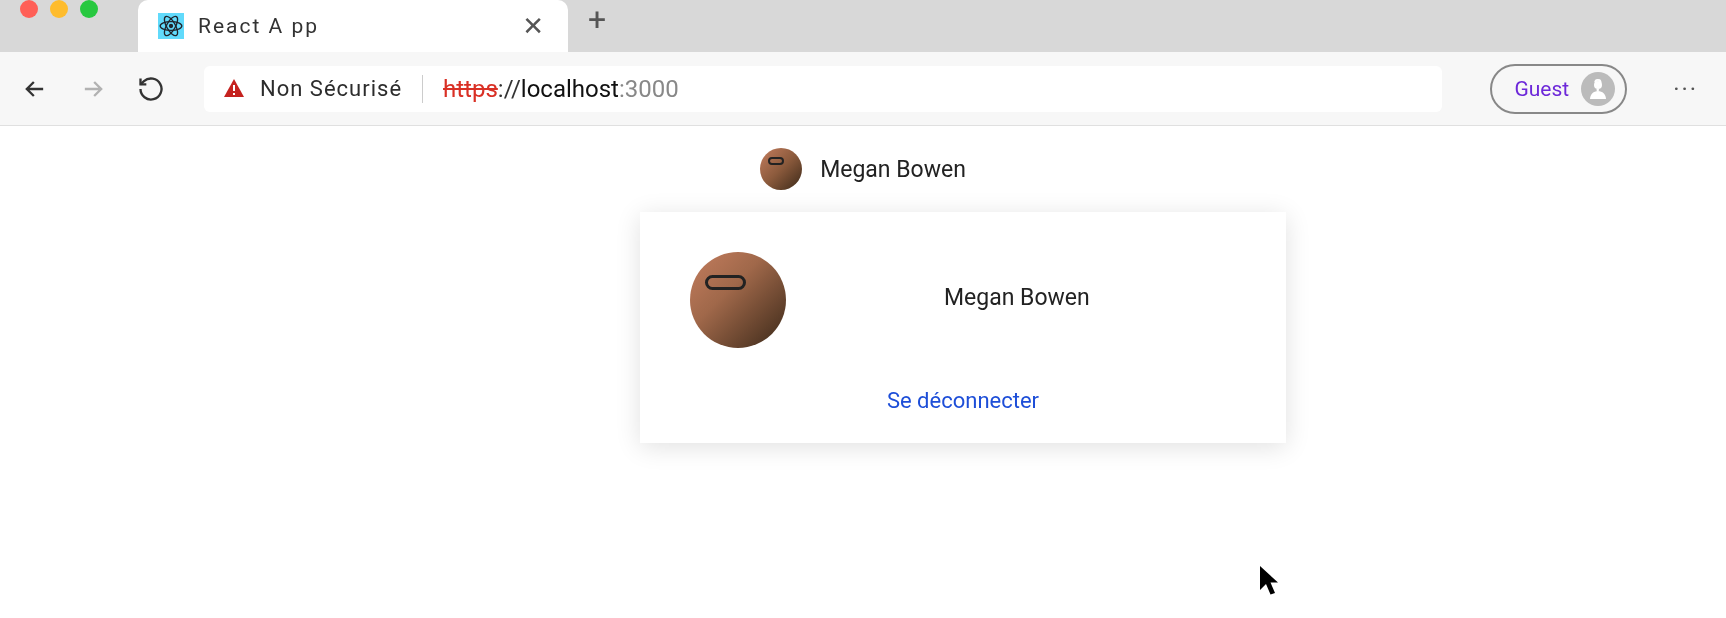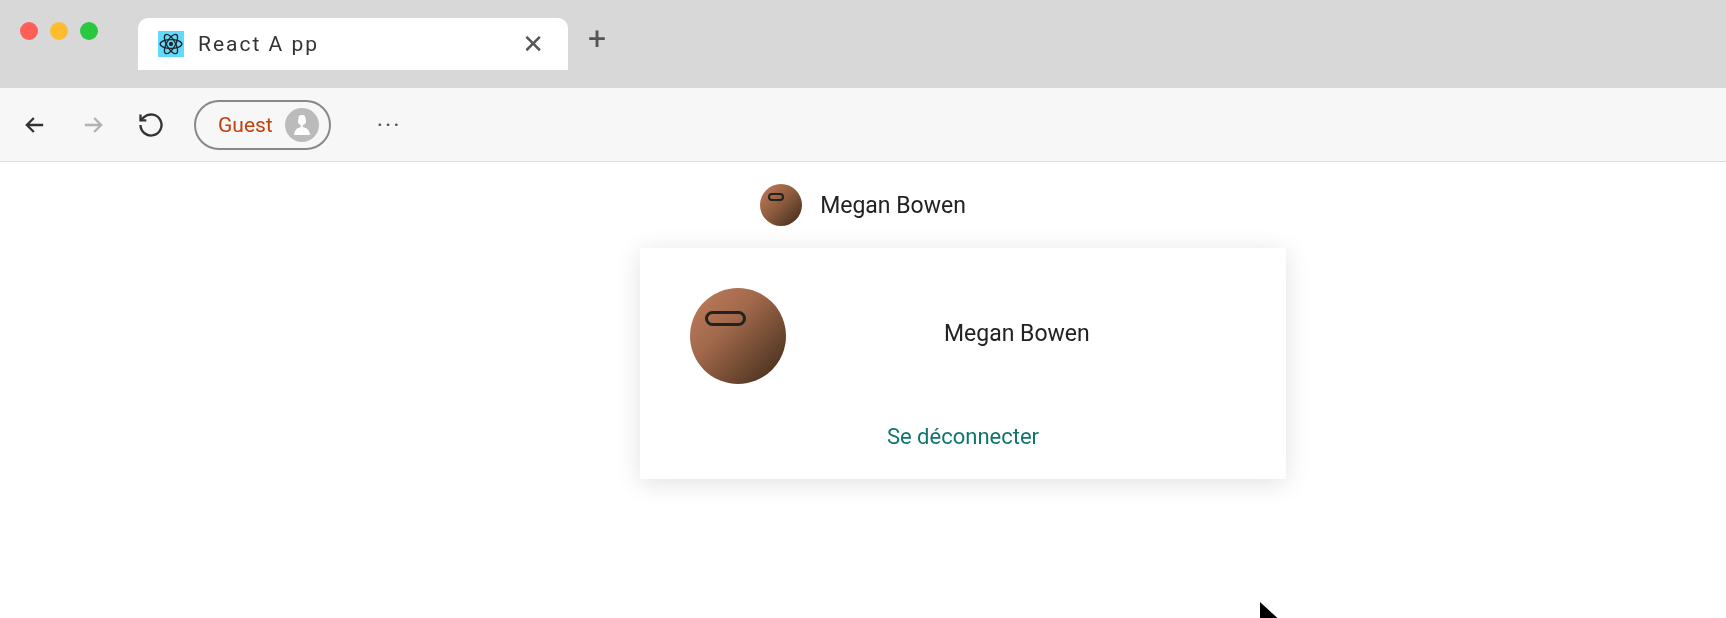--- a/index.html
+++ b/index.html
@@ -1,19 +1,19 @@
 <!DOCTYPE html>
 <html><head>
   <meta charset="utf-8">
   <style>
     * { margin: 0; padding: 0; box-sizing: border-box; }
     body { font-family: -apple-system, BlinkMacSystemFont, "Segoe UI", Roboto, sans-serif; width: 1726px; height: 618px; background: #fff; overflow: hidden; }
     
     
-    .titlebar { height: 88px; background: #d8d8d8; display: flex; align-items: center; padding-left: 20px; }
+    .titlebar { height: 52px; background: #d8d8d8; display: flex; align-items: flex-start; padding-left: 20px; }
     .traffic-lights { display: flex; gap: 12px; align-items: center; margin-bottom: 26px; margin-right: 40px; }
     .light { width: 18px; height: 18px; border-radius: 50%; }
     .red { background: #ff5f57; }
     .yellow { background: #febc2e; }
     .green { background: #28c840; }
     
     .tab { background: #fff; border-radius: 10px 10px 0 0; display: flex; align-items: center; padding: 0 20px; height: 52px; gap: 14px; min-width: 430px; }
     .tab-icon { width: 26px; height: 26px; background: #61dafb; display: flex; align-items: center; justify-content: center; }
     .tab-title { font-size: 21px; color: #333; letter-spacing: 2px; flex: 1; }
     .tab-close { font-size: 26px; color: #555; cursor: pointer; padding: 4px; }
@@ -28,42 +28,42 @@
     .addressbar { flex: 1; background: #fff; border-radius: 6px; height: 46px; display: flex; align-items: center; padding: 0 18px; gap: 14px; margin-left: 10px; margin-right: 20px; }
     .warning-icon { width: 24px; height: 24px; display: flex; align-items: center; justify-content: center; }
     .security-label { font-size: 22px; color: #2c2c2c; letter-spacing: 1px; }
     .sep { width: 1px; height: 28px; background: #ccc; margin: 0 6px; }
     .url-protocol { font-size: 24px; color: #d93025; text-decoration: line-through; }
     .url-rest { font-size: 24px; color: #333; }
     .url-host { color: #111; }
     .url-port { color: #888; }
     
     .guest-pill { display: flex; align-items: center; gap: 12px; border: 2px solid #888; border-radius: 30px; padding: 6px 10px 6px 22px; cursor: pointer; }
-    .guest-label { font-size: 21px; color: #c2410c; }
+    .guest-label { font-size: 21px; color: #6d28d9; }
     .guest-icon { width: 34px; height: 34px; background: #bbb; border-radius: 50%; display: flex; align-items: center; justify-content: center; }
     .guest-icon svg { width: 24px; height: 24px; fill: #fff; }
     
     .more-btn { font-size: 24px; color: #555; cursor: pointer; padding: 8px; letter-spacing: 2px; margin-left: 10px; }
     
     
     .content { position: relative; height: calc(100% - 144px); padding-top: 22px; }
     .profile-header { display: flex; align-items: center; justify-content: center; gap: 18px; }
     .avatar-small { width: 42px; height: 42px; border-radius: 50%; background: linear-gradient(135deg, #c47d5e 0%, #8b5a3c 50%, #3a2818 100%); position: relative; overflow: hidden; }
     .avatar-small::after, .avatar-large::after { content: ''; position: absolute; left: 18%; top: 22%; width: 40%; height: 18%; border: 2px solid #222; border-radius: 8px; box-sizing: border-box; }
     .profile-name { font-size: 23px; color: #222; }
     
     .card { position: absolute; left: 640px; top: 86px; width: 646px; background: #fff; box-shadow: 0 4px 24px rgba(0,0,0,0.12); padding: 40px 50px 30px; }
     .card-row { display: flex; align-items: center; gap: 28px; }
     .avatar-large { width: 96px; height: 96px; border-radius: 50%; background: linear-gradient(135deg, #c47d5e 0%, #a0684a 40%, #3a2818 100%); position: relative; overflow: hidden; flex-shrink: 0; }
     .avatar-large::after { left: 16%; top: 24%; width: 42%; height: 16%; border-width: 3px; }
     .card-info { flex: 1; }
     .card-name { font-size: 23px; color: #222; margin-left: 130px; margin-bottom: 6px; }
     .card-email { font-size: 22px; color: #666; display: flex; align-items: center; }
     .email-redacted { display: inline-block; width: 340px; height: 30px; background: #f0f0f0; margin-left: 4px; }
-    .signout { text-align: center; font-size: 22px; color: #0f766e; margin-top: 40px; cursor: pointer; }
+    .signout { text-align: center; font-size: 22px; color: #1d4ed8; margin-top: 40px; cursor: pointer; }
     
     .cursor { position: absolute; left: 1260px; top: 440px; }
     .cursor svg { width: 24px; height: 30px; }
   </style>
 </head>
 <body>
 
 <div class="titlebar">
   <div class="traffic-lights">
     <div class="light red"></div>
@@ -95,20 +95,34 @@
     <svg viewBox="0 0 24 24" fill="none" stroke="#333" stroke-width="2">
         <path d="M5 12h14M13 6l6 6-6 6"></path>
       </svg>
   </div>
   <div class="nav-btn">
     <svg viewBox="0 0 24 24" fill="none" stroke="#333" stroke-width="2">
         <path d="M3 12a9 9 0 1 0 3-6.7L3 8"></path>
         <path d="M3 3v5h5"></path>
       </svg>
   </div>
+  <div class="addressbar">
+    <div class="warning-icon">
+      <svg viewBox="0 0 24 24">
+          <path d="M12 2 L22 20 L2 20 Z" fill="#c5221f"></path>
+          <rect x="11" y="8" width="2" height="6" fill="#fff"></rect>
+          <rect x="11" y="16" width="2" height="2" fill="#fff"></rect>
+        </svg>
+    </div>
+    <span class="security-label">Non  Sécurisé</span>
+    <div class="sep"></div>
+    <span>
+      <span class="url-protocol">https</span><span class="url-rest">://</span><span class="url-rest url-host">localhost</span><span class="url-rest url-port">:3000</span>
+    </span>
+  </div>
   <div class="guest-pill">
     <span class="guest-label">Guest</span>
     <div class="guest-icon">
       <svg viewBox="0 0 24 24">
           <circle cx="12" cy="8" r="4"></circle>
           <path d="M4 22c0-4.4 3.6-8 8-8s8 3.6 8 8"></path>
           <text x="12" y="14" text-anchor="middle" font-size="16" fill="#fff" font-weight="bold">?</text>
         </svg>
     </div>
   </div>

